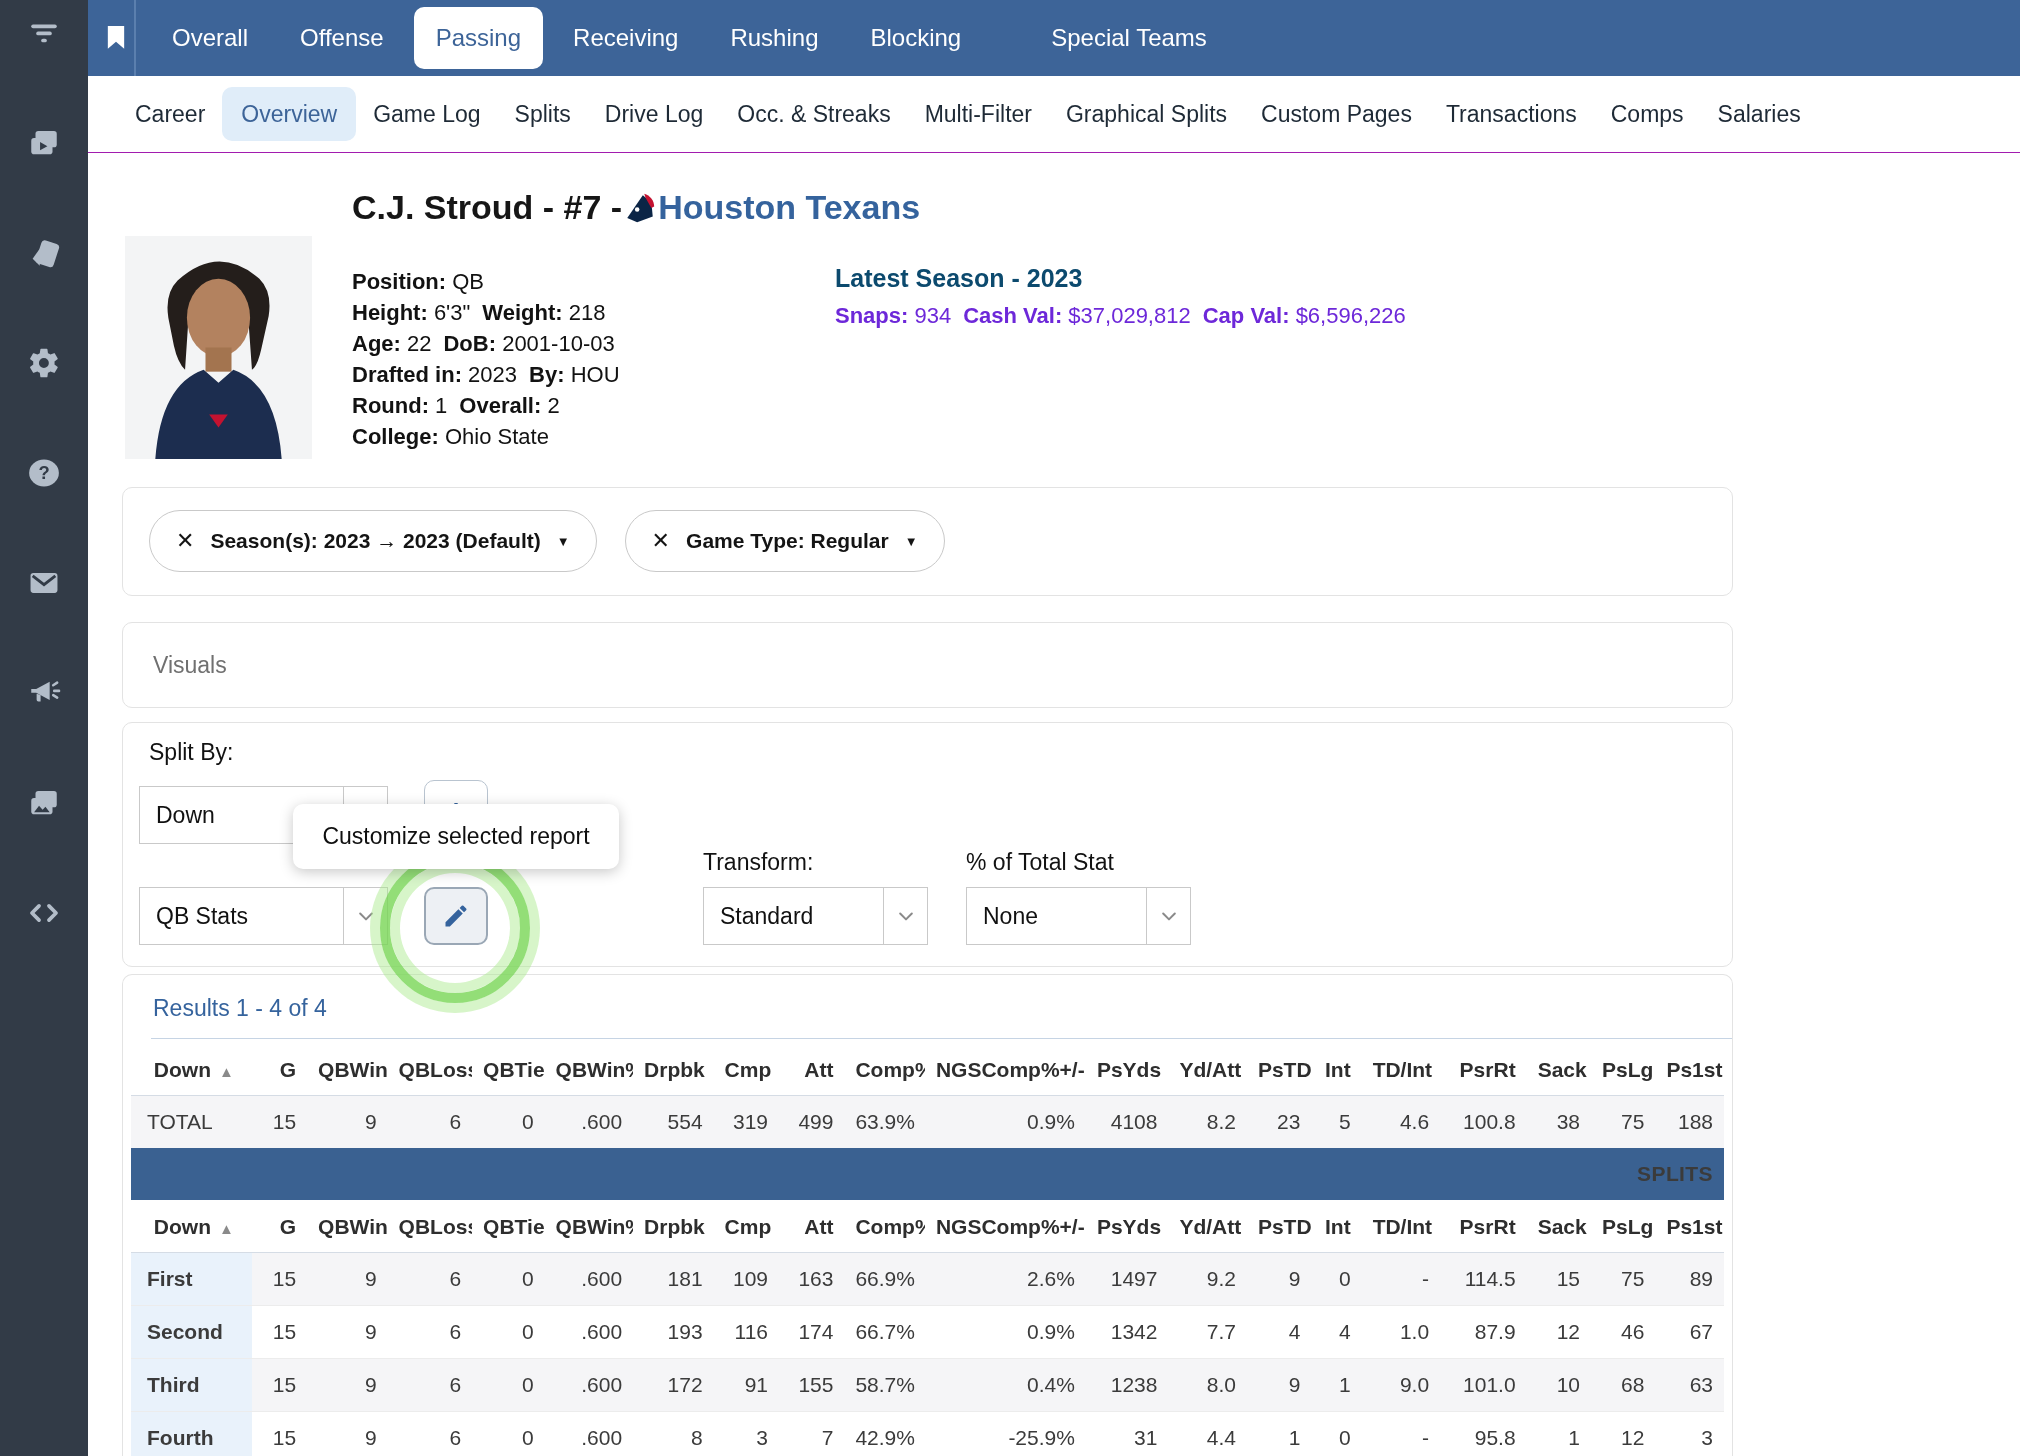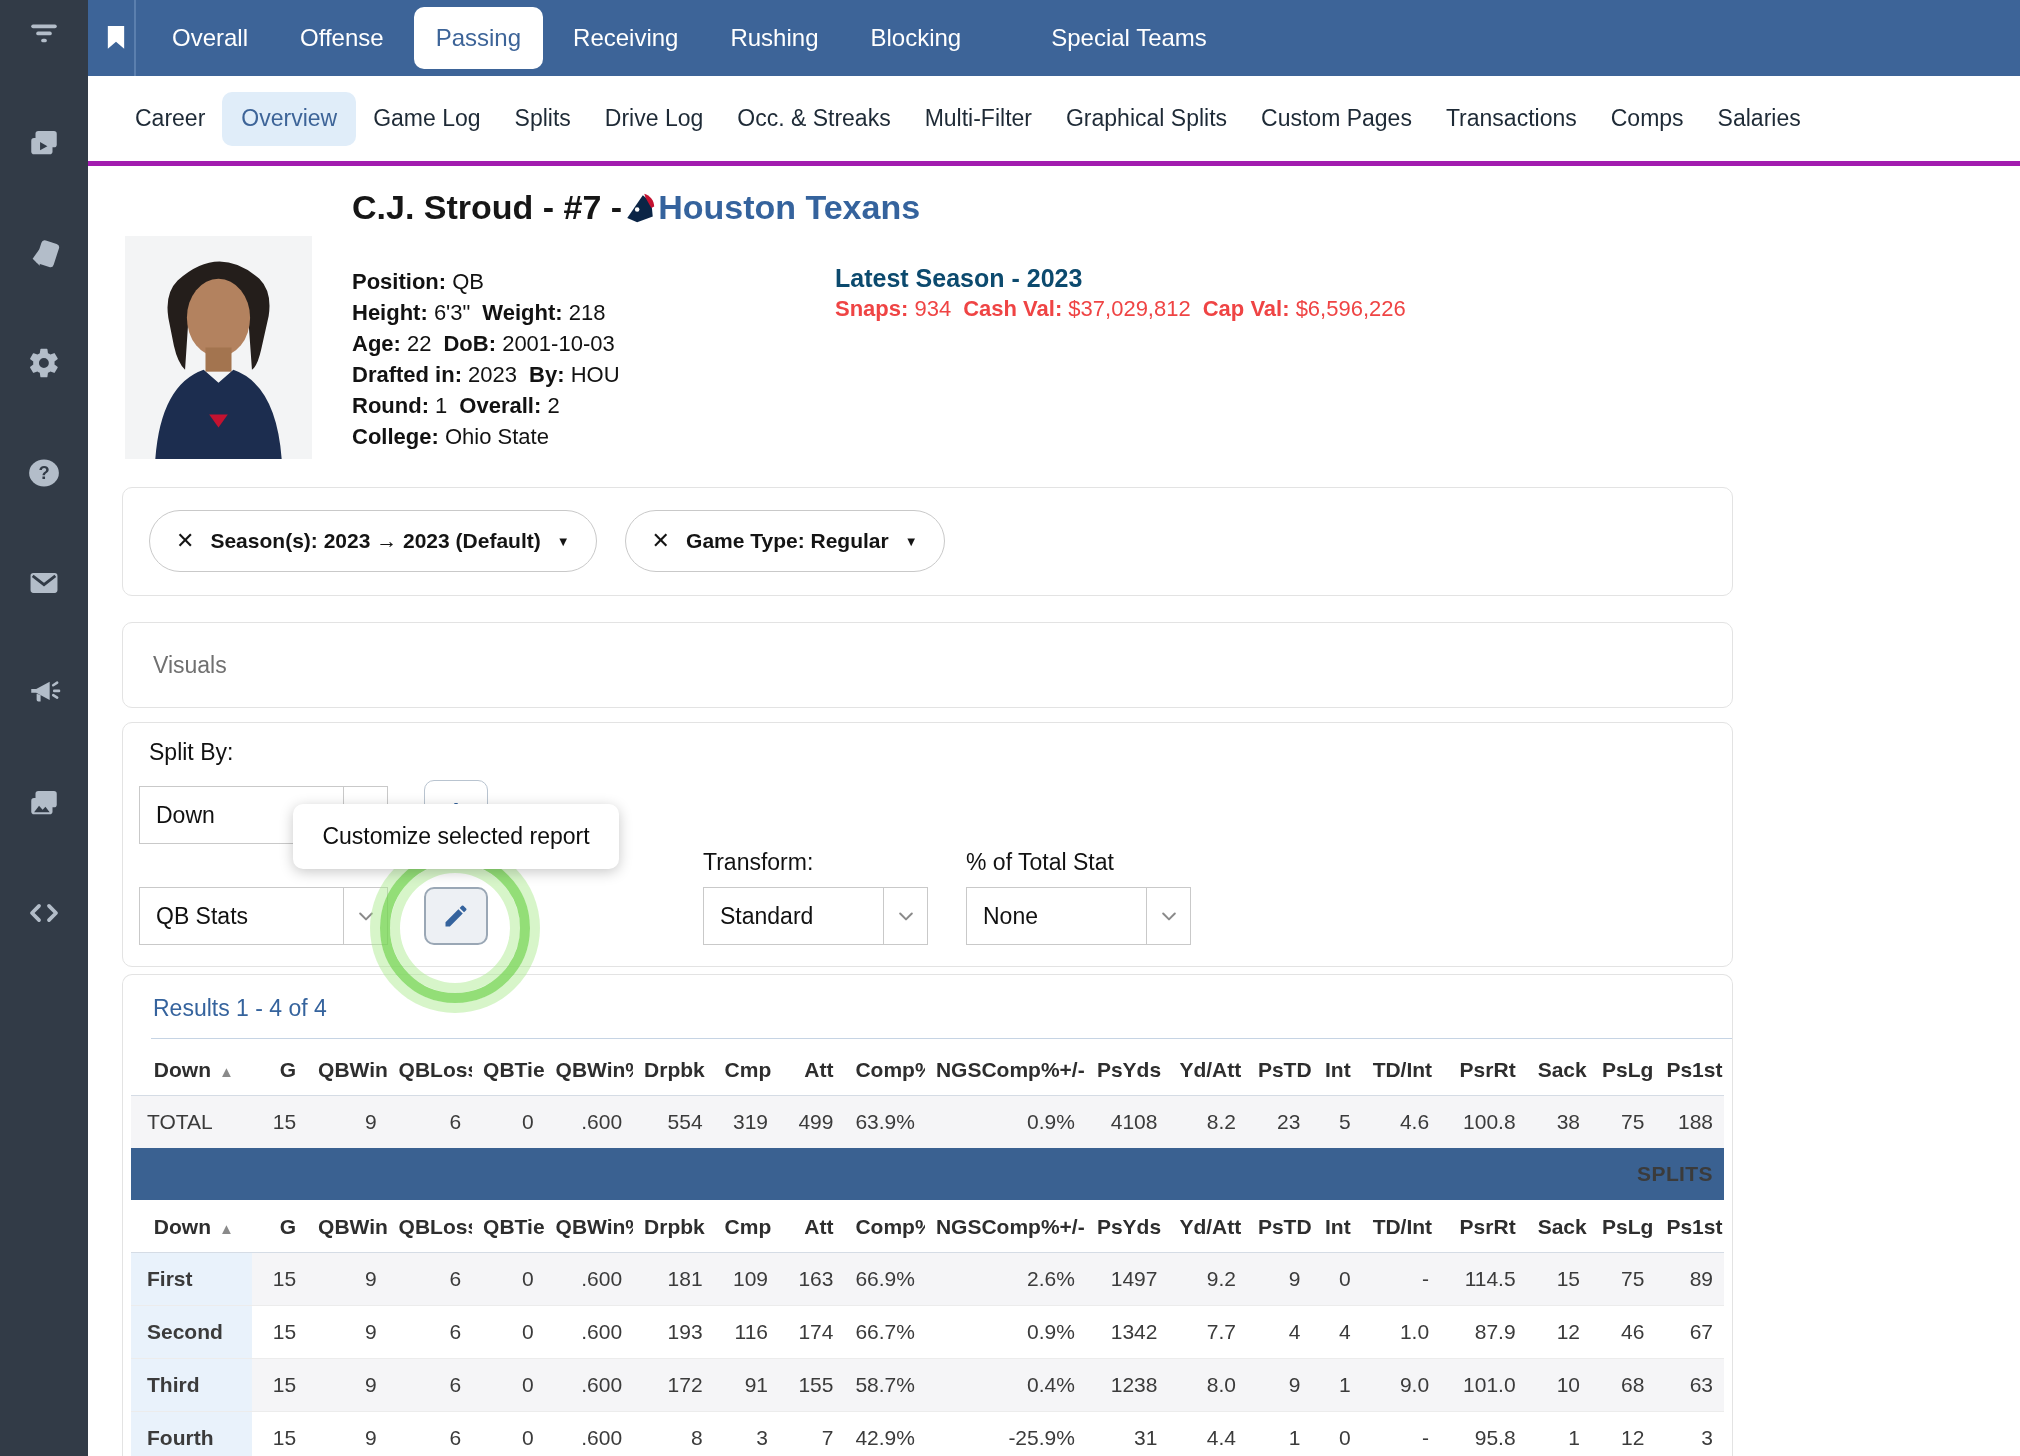--- a/index.html
+++ b/index.html
@@ -21,37 +21,37 @@
   
   #topnav{position:absolute;left:88px;top:0;right:0;height:76px;background:var(--nav-blue)}
   #bookmark{position:absolute;left:14px;top:17px;width:28px;height:40px;cursor:pointer}
   #topnav-divider{position:absolute;left:46px;top:0;width:2px;height:76px;background:#5b7fae}
   #top-tabs{position:absolute;left:58px;top:0;height:76px;display:flex;align-items:center}
   .toptab{padding:0 26px;height:76px;display:flex;align-items:center;color:#fff;font-size:24px;cursor:pointer;white-space:nowrap}
   .toptab.active{background:#fff;color:var(--nav-blue);height:62px;border-radius:10px;margin:0 4px;padding:0 22px}
   .toptab.spaced{margin-left:38px}
 
   
-  #subnav{position:absolute;left:88px;top:76px;right:0;height:90px;background:#fff;border-bottom:5px solid #a21caf}
+  #subnav{position:absolute;left:88px;top:76px;right:0;height:77px;background:#fff;border-bottom:1px solid #a21caf}
   #sub-nav{display:flex;align-items:center;height:100%;padding-left:30px}
   .subitem{padding:0 17px;font-size:23px;color:#1e2a36;height:100%;display:flex;align-items:center;cursor:pointer;white-space:nowrap}
   .subitem.active{background:var(--selected-tab-bg);color:var(--nav-blue);height:54px;border-radius:10px;padding:0 19px}
 
   
   #photo{position:absolute;left:125px;top:236px;width:187px;height:223px;overflow:hidden;background:#f3f4f5}
   #player-name{position:absolute;left:352px;top:188px;display:flex;align-items:center;
                font-size:34px;font-weight:bold;color:#161616;white-space:nowrap}
   #player-name .team{color:var(--link-blue);cursor:pointer}
   #info-lines{position:absolute;left:352px;top:266px}
   .info-line{font-size:22px;color:#121212;line-height:31px;white-space:nowrap}
   .info-line b{font-weight:bold}
   .info-line span{margin-right:12px}
   #latest{position:absolute;left:835px;top:264px;white-space:nowrap}
   #latest-title{font-size:25px;font-weight:bold;color:#0c4a6e}
-  #latest-stats{margin-top:3px;font-size:22px;color:#ef4444}
+  #latest-stats{margin-top:10px;font-size:22px;color:#6d28d9}
   #latest-stats b{font-weight:bold}
   #latest-stats span{margin-right:12px}
 
   
   .card{position:absolute;left:122px;width:1611px;background:#fff;border:1px solid #e3e3e3;border-radius:10px}
   #chips-card{top:487px;height:109px}
   #chips{display:flex;gap:28px;padding:22px 0 0 26px}
   .chip{display:inline-flex;align-items:center;gap:16px;height:62px;padding:0 26px;border:1.5px solid #c9c9c9;
         border-radius:32px;font-size:21px;font-weight:bold;color:#141414;background:#fff;cursor:pointer;white-space:nowrap}
   .chip-x{font-size:22px;font-weight:normal}

